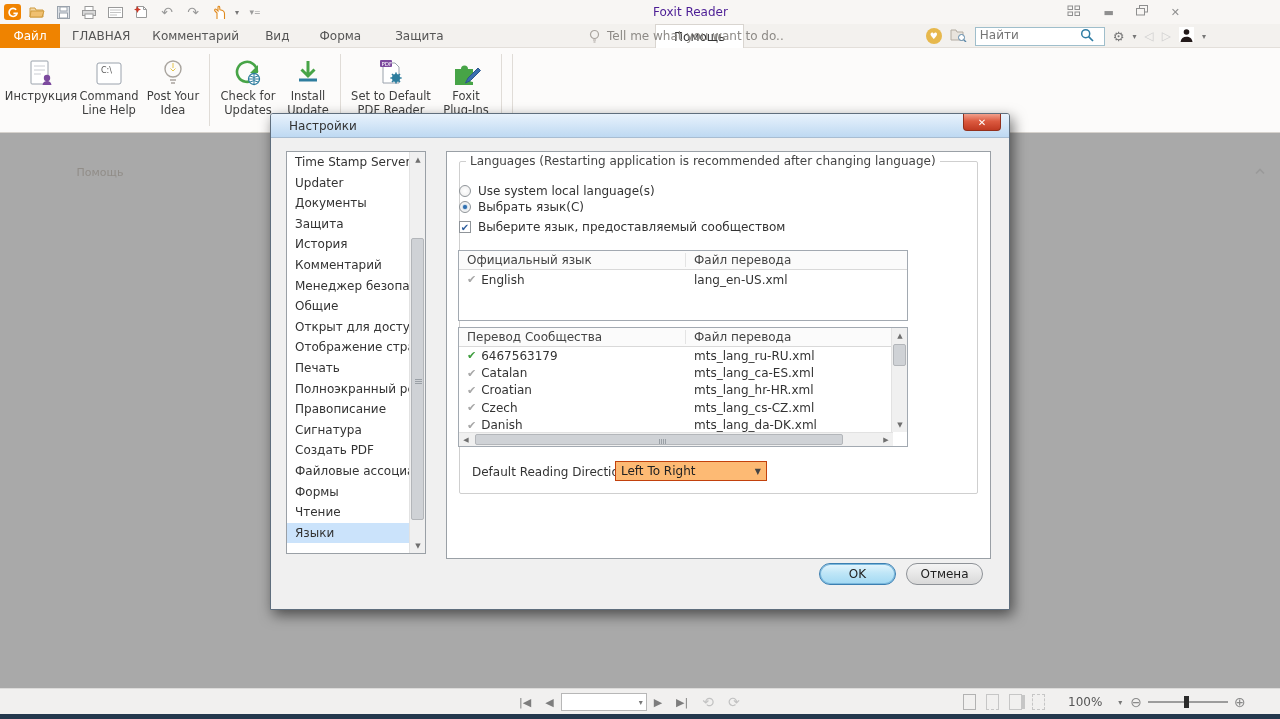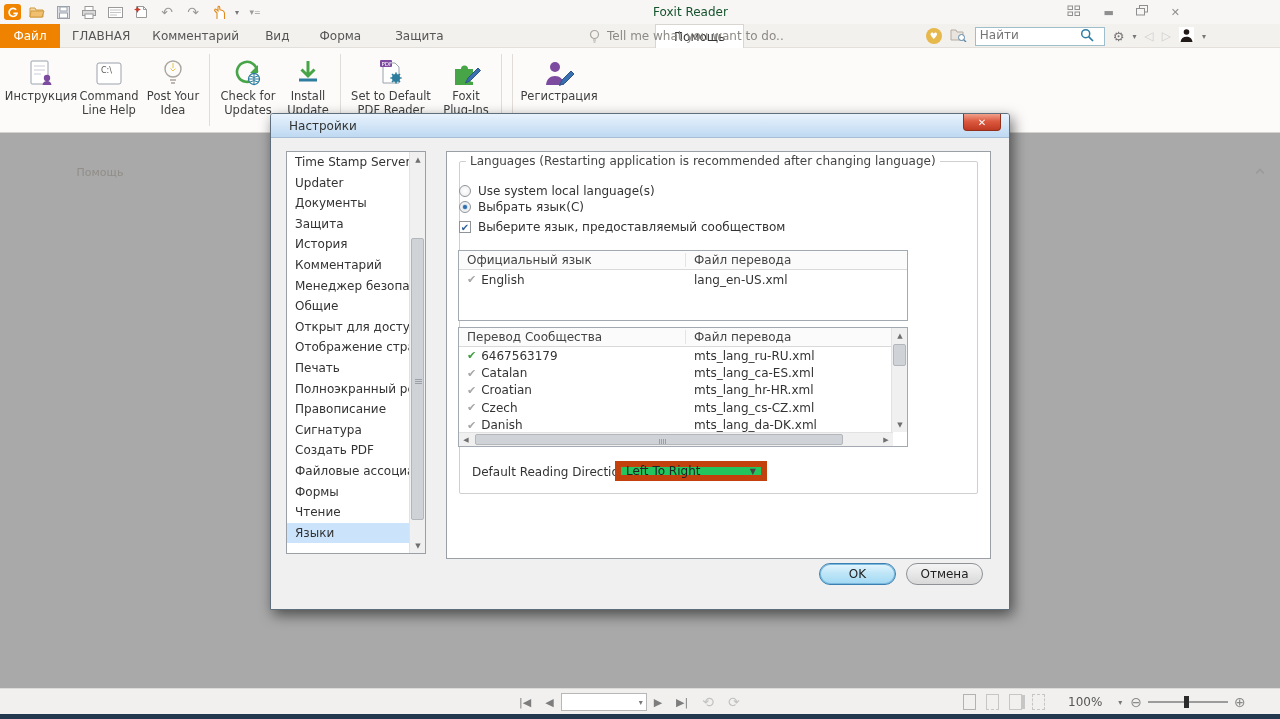--- a/index.html
+++ b/index.html
@@ -5,21 +5,21 @@
   * { margin:0; padding:0; box-sizing:border-box; }
   html,body { width:1280px; height:719px; overflow:hidden; }
   body { font-family:"DejaVu Sans", sans-serif; font-size:12px; color:#444; background:#a9a9a9; }
   .app { position:absolute; inset:0; width:1280px; height:719px; background:#a9a9a9; }
 
   
   .titlebar { position:absolute; left:0; top:0; width:1280px; height:24px; background:#f8f6f4; }
   .qat { position:absolute; left:4px; top:2px; height:20px; display:flex; align-items:center; gap:6px; }
   .qat .ic { width:20px; height:18px; display:flex; align-items:center; justify-content:center; color:#9a9a9a; font-size:14px; }
   .logo-badge { width:17px; height:16px; background:#f08300; border-radius:3px; display:flex; align-items:center; justify-content:center; }
-  .win-title { position:absolute; left:653px; top:5px; color:#14532d; font-size:12px; }
+  .win-title { position:absolute; left:653px; top:5px; color:#4c1d95; font-size:12px; }
   .winctl { position:absolute; top:3px; height:18px; display:flex; align-items:center; gap:22px; color:#8f8f8f; }
   .winctl span { font-size:11px; cursor:default; }
 
   
   .tabrow { position:absolute; left:0; top:24px; width:1280px; height:24px; background:#f3f1ee; border-bottom:1px solid #e3dfda; }
   .tab-file { position:absolute; left:0; top:0; width:60px; height:24px; background:#ef8300; color:#fff; display:flex; align-items:center; justify-content:center; font-size:12px; }
   .tabs { position:absolute; left:64px; top:0; height:24px; display:flex; align-items:center; }
   .tab { padding:0 6px; height:24px; display:flex; align-items:center; color:#555; }
   .tab.active { background:#fff; border:1px solid #d9d5d0; border-bottom:none; color:#333; }
   .tellme { position:absolute; left:588px; top:0; height:24px; display:flex; align-items:center; gap:6px; color:#8d8a86; }
@@ -80,21 +80,21 @@
   .tbl-head .c2 { flex:1; padding-left:8px; }
   .trow { display:flex; height:17.4px; align-items:center; color:#333; }
   .trow .c1 { width:227px; padding-left:8px; display:flex; align-items:center; gap:5px; }
   .trow .c2 { flex:1; padding-left:8px; }
   .chk { font-size:11px; }
   .chk.green { color:#3f9e3f; }
   .chk.grey { color:#a7a7a7; }
   .hscroll { position:absolute; left:0; bottom:0; width:434px; height:14px; background:#f0f0f0; border-top:1px solid #e2e2e2; }
   .hthumb { position:absolute; left:16px; top:1px; width:368px; height:11px; background:#cfd2d6; border:1px solid #b3b6ba; border-radius:2px; }
 
-  .combo { position:absolute; width:152px; height:20px; background:#22c55e; border:6px solid #c2410c; display:flex; align-items:center; justify-content:space-between; padding:0 5px; color:#222; }
+  .combo { position:absolute; width:152px; height:20px; background:#fdba74; border:1px solid #c2410c; display:flex; align-items:center; justify-content:space-between; padding:0 5px; color:#222; }
   .combo .arr { font-size:8px; color:#444; }
 
   .btn { position:absolute; top:449px; width:77px; height:22px; background:linear-gradient(#f4f4f4,#e9e9e9 45%,#d8d8d8); border:1px solid #8e9297; border-radius:11px; display:flex; align-items:center; justify-content:center; color:#222; }
   .btn.ok { background:linear-gradient(#e5f5fd,#bfe6f7 45%,#a2d9f3); border:1px solid #3c7fb1; box-shadow:0 0 0 1px #7ab8dd inset; }
 </style>
 </head>
 <body>
 
 <div class="app">
 
@@ -291,30 +291,20 @@
         <span class="ricon">
           <svg width="30" height="28" viewBox="0 0 30 28">
               <path d="M4 10h6a3.5 3.5 0 1 1 7 0h5v6a3.5 3.5 0 1 0 0 7v3H4z" fill="#47a447"></path>
               <path d="M27 9 17 19l-2.5 5 5-2.5L29.5 11.5z" fill="#3a6fb0" stroke="#2c568a"></path>
             </svg>
         </span>
         <span class="rlabel">Foxit Plug-Ins</span>
       </div>
       <div class="rsep"></div>
       <div class="rsep"></div>
-      <div class="rbtn" style="width:78px;">
-        <span class="ricon">
-          <svg width="30" height="28" viewBox="0 0 30 28">
-              <circle cx="11" cy="8" r="5" fill="#7c4a9e"></circle>
-              <path d="M2 26c.5-6 4.3-9 9-9s8.5 3 9 9z" fill="#7c4a9e"></path>
-              <path d="M27 12 18 21l-2.5 5.5L21 24 30 15z" fill="#3a6fb0" stroke="#2c568a"></path>
-            </svg>
-        </span>
-        <span class="rlabel">Регистрация</span>
-      </div>
     </div>
     <div class="grp-label">Помощь</div>
     <div class="collapse-ribbon">
       <svg width="12" height="8" viewBox="0 0 12 8">
           <path d="M2 6.5 6 2.5l4 4" fill="none" stroke="#9a9a9a" stroke-width="1.6"></path>
         </svg>
     </div>
   </div>
 
   <div class="dialog">

